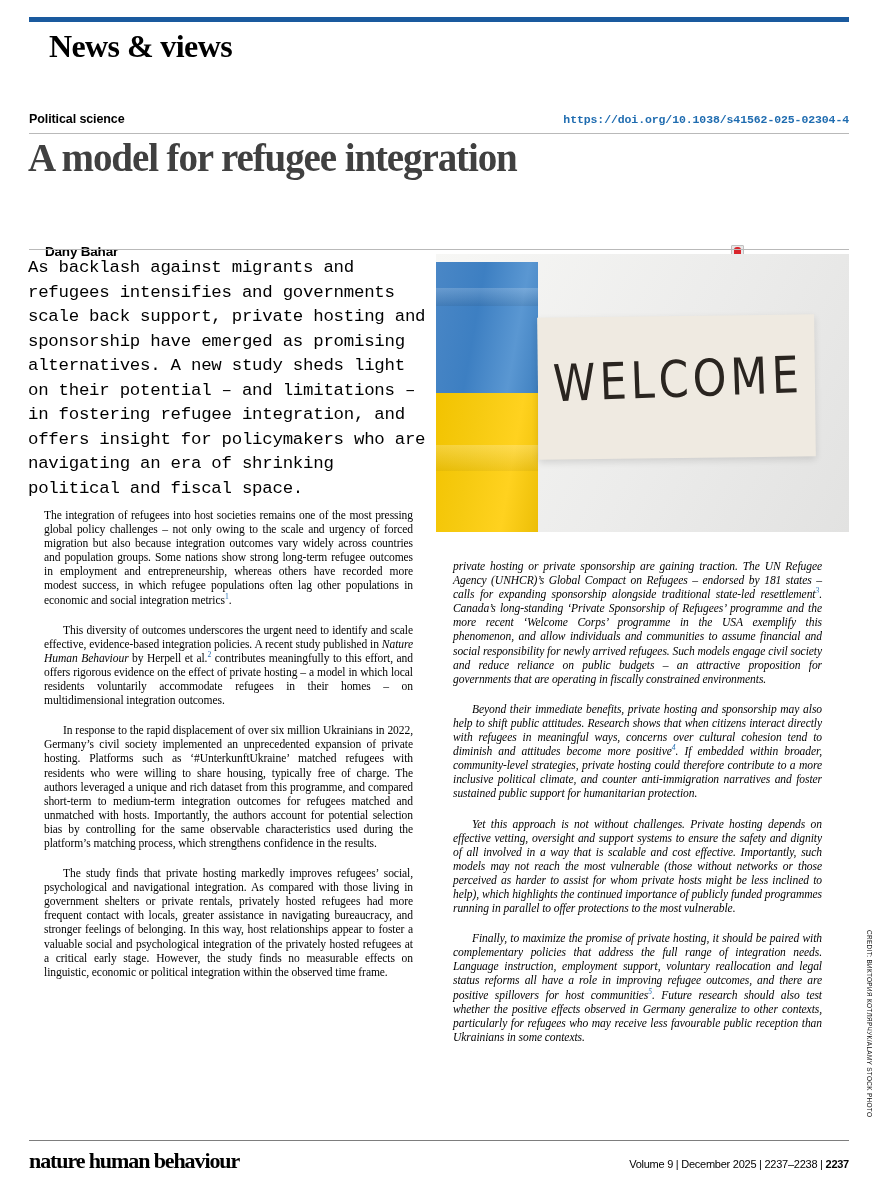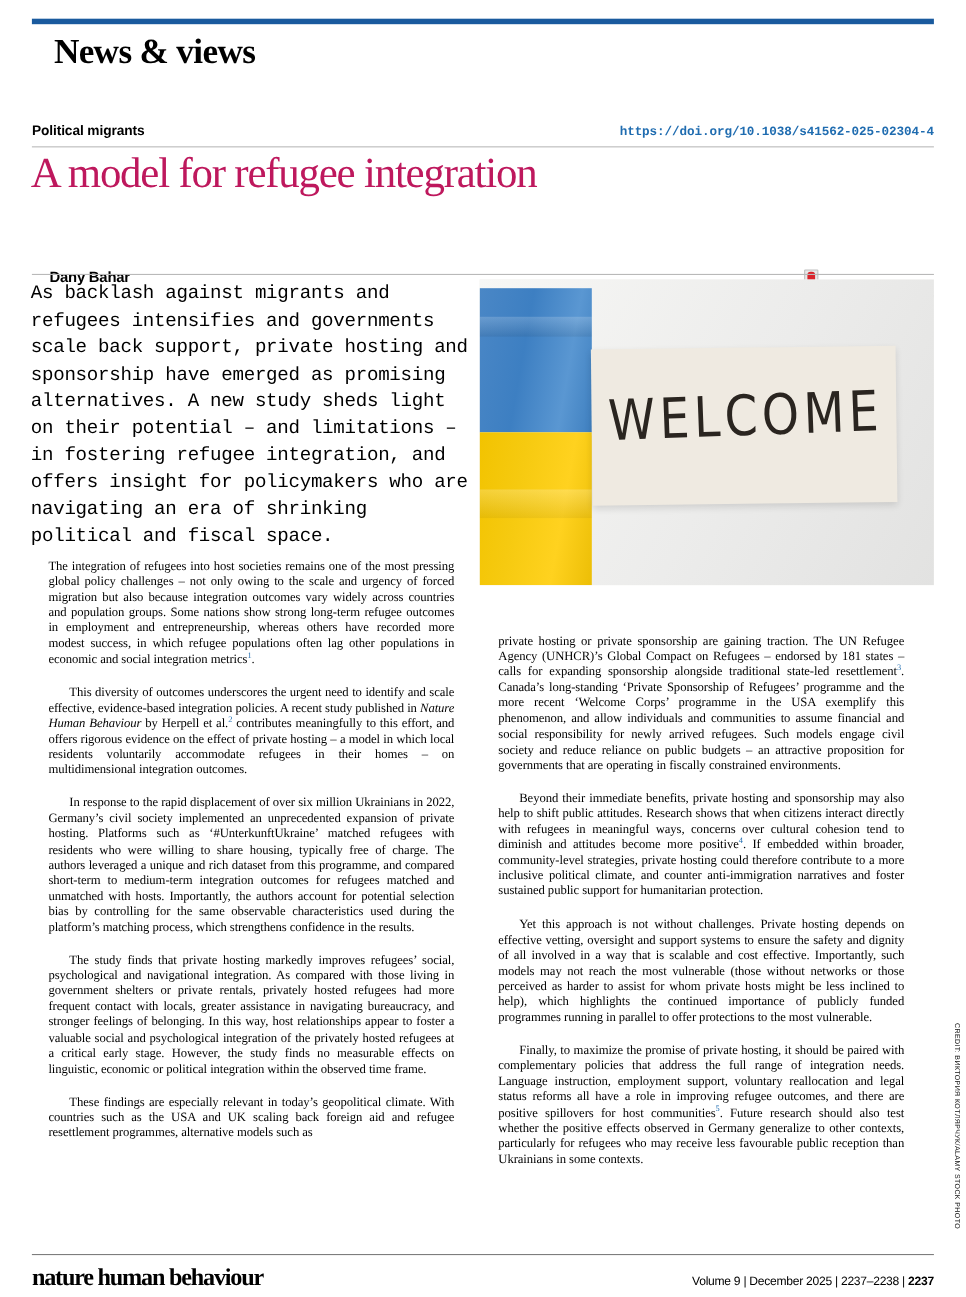--- a/index.html
+++ b/index.html
@@ -77,25 +77,25 @@
   }
   .rule-under-section { top: 133px; }
 
   
   .headline {
     position: absolute;
     left: 28px;
     top: 136px;
     width: 760px;
     font-family: "Liberation Serif", serif;
-    font-weight: 400;
+    font-weight: 700;
     font-size: 39px;
     line-height: 44px;
     letter-spacing: -1.1px;
-    color: #be185d;
+    color: #404040;
   }
 
   
   .author-row {
     position: absolute;
     left: 29px;
     top: 228px;
     width: 820px;
     display: flex;
     align-items: center;
@@ -240,21 +240,21 @@
     position: absolute;
     width: 401px;
     font-family: "Liberation Serif", serif;
     font-size: 11.55px;
     line-height: 14.1px;
     text-align: justify;
     color: #000;
     letter-spacing: -0.08px;
   }
   .col-left { left: 28px; top: 492px; }
-  .col-right { left: 437px; top: 560px; }
+  .col-right { left: 437px; top: 543px; font-style: italic; }
 
   .col p { margin: 16px; text-indent: 0; }
   .col p + p { text-indent: 19px; }
   .col p em { font-style: italic; }
   sup.ref {
     font-size: 7.6px;
     color: #1f6cb0;
     vertical-align: super;
     line-height: 0;
   }
@@ -295,21 +295,21 @@
 </head>
 <body>
 
 <div class="page">
 
   <div class="top-bar"></div>
 
   <div class="masthead">News &amp; views</div>
 
   <div class="section-row">
-    <div class="section-label">Political migrants</div>
+    <div class="section-label">Political science</div>
     <a class="doi-link" href="#">https://doi.org/10.1038/s41562-025-02304-4</a>
   </div>
 
   <div class="rule-thin rule-under-section"></div>
 
   <h1 class="headline">A model for refugee integration</h1>
 
   <div class="author-row">
     <div class="author-name">Dany Bahar</div>
     <div class="check-updates">
@@ -333,21 +333,20 @@
     </div>
   </div>
 
   <div class="photo-credit">CREDIT: ВИКТОРИЯ КОТЛЯРЧУК/ALAMY STOCK PHOTO</div>
 
   <div class="col col-left">
     <p><span>The integration of refugees into host societies remains one of the most pressing global policy challenges – not only owing to the scale and urgency of forced migration but also because integration outcomes vary widely across countries and population groups. Some nations show strong long-term refugee outcomes in employment and entrepreneurship, whereas others have recorded more modest success, in which refugee populations often lag other populations in economic and social integration metrics</span><sup class="ref">1</sup><span>.</span></p>
     <p><span>This diversity of outcomes underscores the urgent need to identify and scale effective, evidence-based integration policies. A recent study published in <em>Nature Human Behaviour</em> by Herpell et al.</span><sup class="ref">2</sup> <span>contributes meaningfully to this effort, and offers rigorous evidence on the effect of private hosting – a model in which local residents voluntarily accommodate refugees in their homes – on multidimensional integration outcomes.</span></p>
     <p>In response to the rapid displacement of over six million Ukrainians in 2022, Germany’s civil society implemented an unprecedented expansion of private hosting. Platforms such as ‘#UnterkunftUkraine’ matched refugees with residents who were willing to share housing, typically free of charge. The authors leveraged a unique and rich dataset from this programme, and compared short-term to medium-term integration outcomes for refugees matched and unmatched with hosts. Importantly, the authors account for potential selection bias by controlling for the same observable characteristics used during the platform’s matching process, which strengthens confidence in the results.</p>
     <p>The study finds that private hosting markedly improves refugees’ social, psychological and navigational integration. As compared with those living in government shelters or private rentals, privately hosted refugees had more frequent contact with locals, greater assistance in navigating bureaucracy, and stronger feelings of belonging. In this way, host relationships appear to foster a valuable social and psychological integration of the privately hosted refugees at a critical early stage. However, the study finds no measurable effects on linguistic, economic or political integration within the observed time frame.</p>
-    <p>These findings are especially relevant in today’s geopolitical climate. With countries such as the USA and UK scaling back foreign aid and refugee resettlement programmes, alternative models such as</p>
   </div>
 
   <div class="col col-right">
     <p><span>private hosting or private sponsorship are gaining traction. The UN Refugee Agency (UNHCR)’s Global Compact on Refugees – endorsed by 181 states – calls for expanding sponsorship alongside traditional state-led resettlement</span><sup class="ref">3</sup><span>. Canada’s long-standing ‘Private Sponsorship of Refugees’ programme and the more recent ‘Welcome Corps’ programme in the USA exemplify this phenomenon, and allow individuals and communities to assume financial and social responsibility for newly arrived refugees. Such models engage civil society and reduce reliance on public budgets – an attractive proposition for governments that are operating in fiscally constrained environments.</span></p>
     <p><span>Beyond their immediate benefits, private hosting and sponsorship may also help to shift public attitudes. Research shows that when citizens interact directly with refugees in meaningful ways, concerns over cultural cohesion tend to diminish and attitudes become more positive</span><sup class="ref">4</sup><span>. If embedded within broader, community-level strategies, private hosting could therefore contribute to a more inclusive political climate, and counter anti-immigration narratives and foster sustained public support for humanitarian protection.</span></p>
     <p>Yet this approach is not without challenges. Private hosting depends on effective vetting, oversight and support systems to ensure the safety and dignity of all involved in a way that is scalable and cost effective. Importantly, such models may not reach the most vulnerable (those without networks or those perceived as harder to assist for whom private hosts might be less inclined to help), which highlights the continued importance of publicly funded programmes running in parallel to offer protections to the most vulnerable.</p>
     <p><span>Finally, to maximize the promise of private hosting, it should be paired with complementary policies that address the full range of integration needs. Language instruction, employment support, voluntary reallocation and legal status reforms all have a role in improving refugee outcomes, and there are positive spillovers for host communities</span><sup class="ref">5</sup><span>. Future research should also test whether the positive effects observed in Germany generalize to other contexts, particularly for refugees who may receive less favourable public reception than Ukrainians in some contexts.</span></p>
   </div>
 
   <div class="rule-footer"></div>

